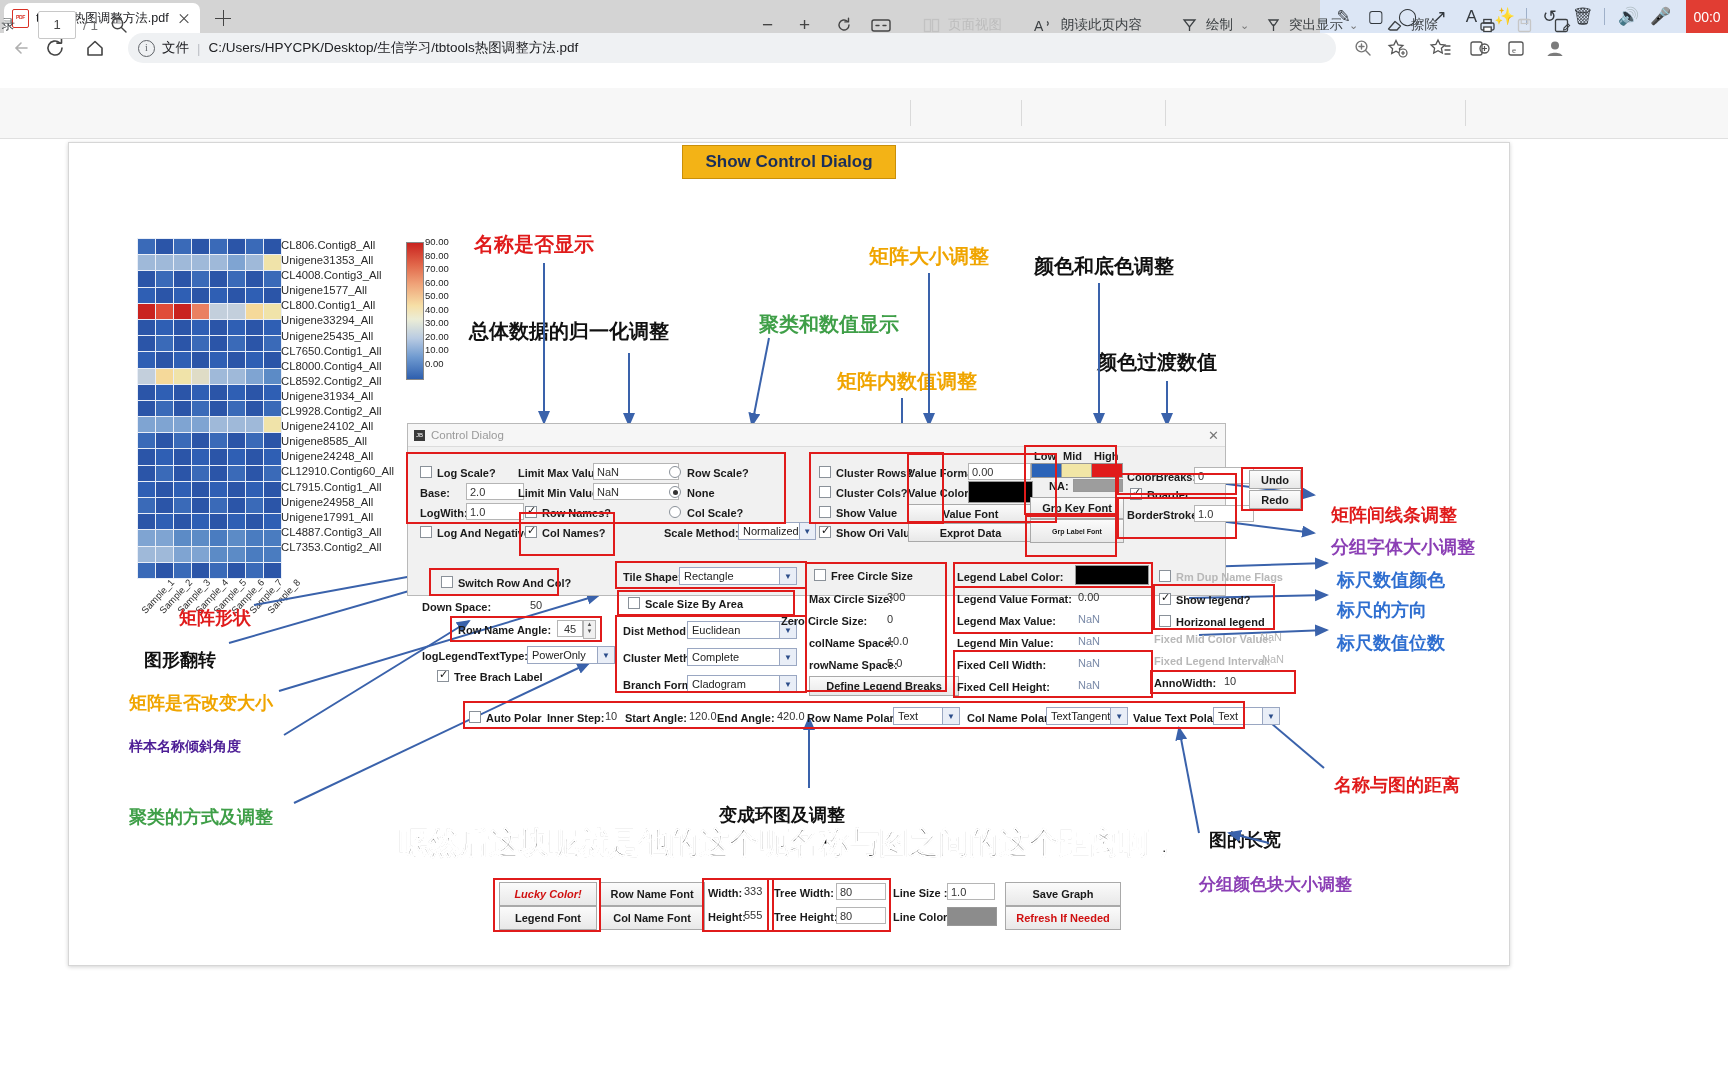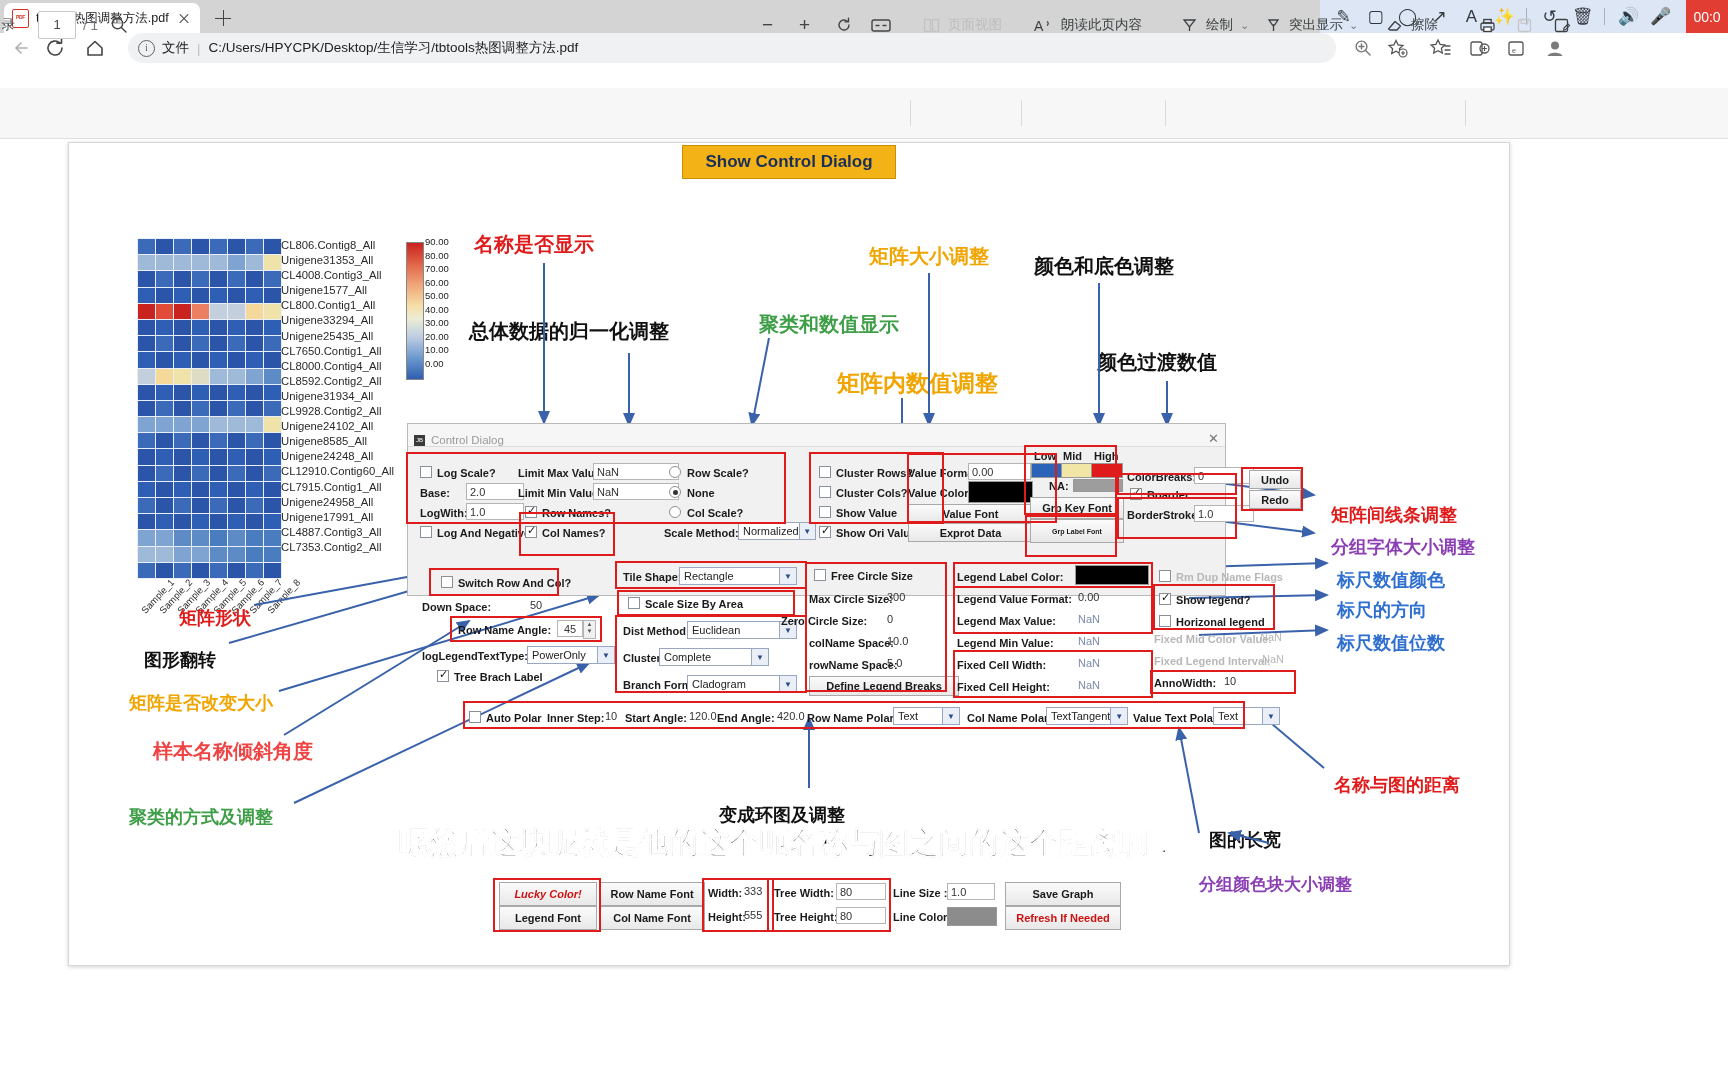--- a/index.html
+++ b/index.html
@@ -78,21 +78,21 @@
   
   .ann{position:absolute;white-space:nowrap;font-weight:bold;
        font-family:"DejaVu Sans","Liberation Sans",sans-serif;}
 
   
   .legendbox{position:absolute;left:1253px;top:50px;width:148px;height:148px;border:2px solid #f3b316;background:#fff;}
   .legendbox div{position:absolute;left:10px;font-size:16px;font-weight:bold;white-space:nowrap;}
 
   
   .cdlg{position:absolute;left:338px;top:280px;width:817px;height:171px;background:#f1f1f1;border:1px solid #b9b9b9;}
-  .cdlg .tbar{height:22px;background:#f6f6f6;border-bottom:1px solid #dcdcdc;display:flex;align-items:flex-end;padding:0 6px;}
+  .cdlg .tbar{height:22px;background:#f6f6f6;border-bottom:1px solid #dcdcdc;display:flex;align-items:center;padding:0 6px;}
   .cdlg .tbar .ico{width:11px;height:11px;background:#3a3a3a;color:#fff;font-size:6px;line-height:11px;
        text-align:center;margin-right:6px;flex:none;}
   .cdlg .tbar .tt{font-size:11.5px;color:#9a9a9a;flex:1;}
   .cdlg .tbar .cx{font-size:13px;color:#777;}
 
   .fw{position:absolute;font-size:11px;font-weight:bold;color:#1a1a1a;white-space:nowrap;}
   .tf{position:absolute;background:#fff;border:1px solid #b5b5b5;font-size:11px;color:#333;
       padding:1px 3px;box-sizing:border-box;height:17px;line-height:14px;}
   .cb{position:absolute;width:12px;height:12px;border:1px solid #8a9199;background:#fff;box-sizing:border-box;}
   .cb.on:after{content:"✓";position:absolute;left:1px;top:-3px;font-size:11px;color:#111;}
@@ -523,31 +523,31 @@
         <div>10.00</div>
         <div>0.00</div>
       </div>
 
     <div id="annlayer">
         <div class="ann" style="left: 405px; top: 88px; color: rgb(224, 27, 27); font-size: 20px;">名称是否显示</div>
         <div class="ann" style="left: 800px; top: 100px; color: rgb(240, 165, 0); font-size: 20px;">矩阵大小调整</div>
         <div class="ann" style="left: 965px; top: 110px; color: rgb(17, 17, 17); font-size: 20px;">颜色和底色调整</div>
         <div class="ann" style="left: 400px; top: 175px; color: rgb(17, 17, 17); font-size: 20px;">总体数据的归一化调整</div>
         <div class="ann" style="left: 690px; top: 168px; color: rgb(63, 159, 72); font-size: 20px;">聚类和数值显示</div>
-        <div class="ann" style="left: 768px; top: 225px; color: rgb(240, 165, 0); font-size: 23px;">矩阵内数值调整</div>
+        <div class="ann" style="left: 768px; top: 225px; color: rgb(240, 165, 0); font-size: 20px;">矩阵内数值调整</div>
         <div class="ann" style="left: 1028px; top: 206px; color: rgb(17, 17, 17); font-size: 20px;">颜色过渡数值</div>
         <div class="ann" style="left: 1262px; top: 360px; color: rgb(224, 27, 27); font-size: 18px;">矩阵间线条调整</div>
         <div class="ann" style="left: 1262px; top: 392px; color: rgb(139, 63, 181); font-size: 18px;">分组字体大小调整</div>
         <div class="ann" style="left: 1268px; top: 425px; color: rgb(47, 111, 208); font-size: 18px;">标尺数值颜色</div>
         <div class="ann" style="left: 1268px; top: 455px; color: rgb(47, 111, 208); font-size: 18px;">标尺的方向</div>
         <div class="ann" style="left: 1268px; top: 488px; color: rgb(47, 111, 208); font-size: 18px;">标尺数值位数</div>
         <div class="ann" style="left: 110px; top: 463px; color: rgb(224, 27, 27); font-size: 18px;">矩阵形状</div>
         <div class="ann" style="left: 75px; top: 505px; color: rgb(17, 17, 17); font-size: 18px;">图形翻转</div>
         <div class="ann" style="left: 60px; top: 548px; color: rgb(240, 165, 0); font-size: 18px;">矩阵是否改变大小</div>
-        <div class="ann" style="left: 60px; top: 595px; color: #ef4444; font-size: 20px; margin-left: 24px;">样本名称倾斜角度</div>
+        <div class="ann" style="left: 60px; top: 595px; color: #4c1d95; font-size: 14px;">样本名称倾斜角度</div>
         <div class="ann" style="left: 60px; top: 662px; color: rgb(63, 159, 72); font-size: 18px;">聚类的方式及调整</div>
         <div class="ann" style="left: 650px; top: 660px; color: rgb(17, 17, 17); font-size: 18px;">变成环图及调整</div>
         <div class="ann" style="left: 1265px; top: 630px; color: rgb(224, 27, 27); font-size: 18px;">名称与图的距离</div>
         <div class="ann" style="left: 1140px; top: 685px; color: rgb(17, 17, 17); font-size: 18px;">图的长宽</div>
         <div class="ann" style="left: 1130px; top: 730px; color: rgb(139, 63, 181); font-size: 17px;">分组颜色块大小调整</div>
       </div>
 
 
     <svg class="ovl">
       <defs>
@@ -677,21 +677,21 @@
         <span class="arw">▼</span>
     </div>
     <div class="cb" style="left:559px;top:454px;"></div>
     <div class="fw" style="left:576px;top:455px;">Scale Size By Area</div>
     <div class="fw" style="left:554px;top:482px;">Dist Method:</div>
     <div class="combo" style="left:618px;top:478px;width:110px;">
       <span>Euclidean</span>
         <span class="arw">▼</span>
     </div>
     <div class="fw" style="left:554px;top:509px;">Cluster Method:</div>
-    <div class="combo" style="left:590px;top:505px;width:110px;">
+    <div class="combo" style="left:618px;top:505px;width:110px;">
       <span>Complete</span>
         <span class="arw">▼</span>
     </div>
     <div class="fw" style="left:554px;top:536px;">Branch Form:</div>
     <div class="combo" style="left:618px;top:532px;width:110px;">
       <span>Cladogram</span>
         <span class="arw">▼</span>
     </div>
 
     <div class="cb" style="left:745px;top:426px;"></div>

